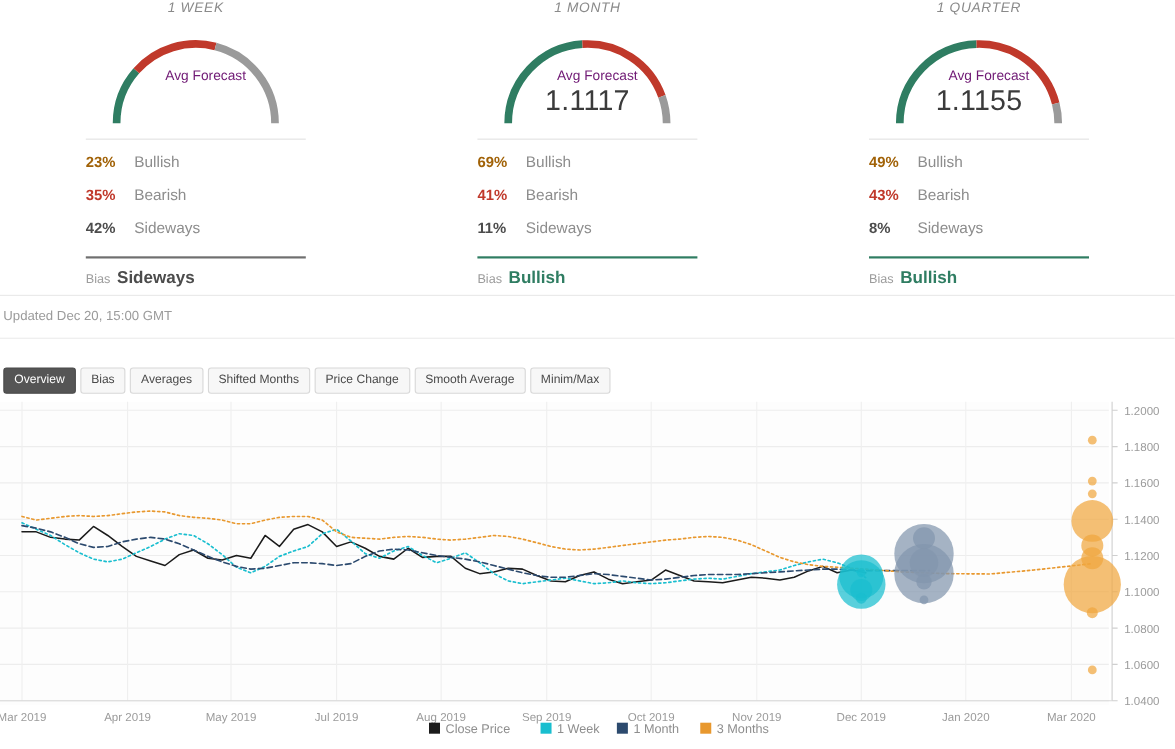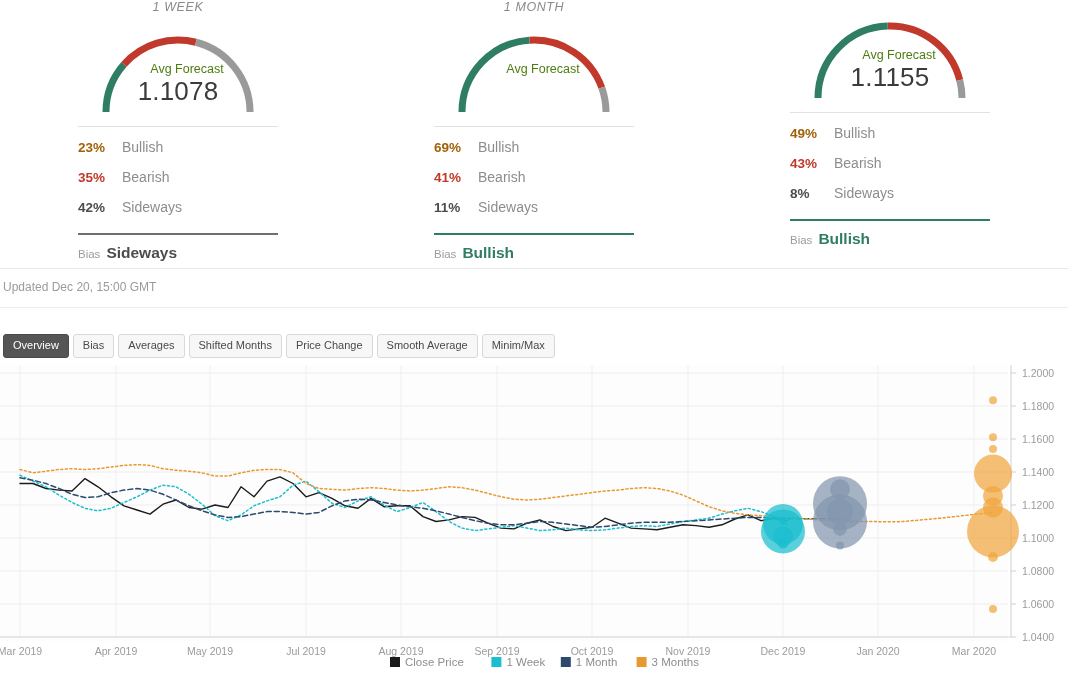--- a/index.html
+++ b/index.html
@@ -23,21 +23,21 @@
     color: #8a8a8a;
     padding-top: 0px;
     line-height: 14px;
     height: 14px;
   }
   .gauge-wrap { position: relative; height: 100px; margin-top: 2px; }
   .gauge-svg { display: block; margin: 0 auto; }
   .gauge-label {
     position: absolute; left: 0; right: 0; top: 46px;
     text-align: center;
-    font-size: 12.5px; color: #4d7c0f; padding-left: 18px;
+    font-size: 12.5px; color: #701a75; padding-left: 18px;
   }
   .gauge-value {
     position: absolute; left: 0; right: 0; top: 60px;
     text-align: center;
     font-size: 26px; color: #3b3b3b; letter-spacing: .2px;
   }
 
   .hr-top { height:1px; background:#e2e2e2; margin: 10px auto 0; width: 200px; }
   .panel:nth-child(2) .hr-top { width: 200px; }
 
@@ -104,21 +104,20 @@
       <div class="panel-title">1 WEEK</div>
       <div class="gauge-wrap">
         <svg class="gauge-svg" width="200" height="100" viewBox="0 0 200 100">
           <g id="g0arcs">
               <path d="M 28.00 96.00 A 72 72 0 0 1 45.99 48.39" fill="none" stroke="#2f7d62" stroke-width="7" stroke-linecap="butt"></path>
               <path d="M 45.99 48.39 A 72 72 0 0 1 117.91 26.26" fill="none" stroke="#c0392b" stroke-width="7" stroke-linecap="butt"></path>
               <path d="M 117.91 26.26 A 72 72 0 0 1 172.00 96.00" fill="none" stroke="#9a9a9a" stroke-width="7" stroke-linecap="butt"></path>
             </g>
         </svg>
         <div class="gauge-label">Avg Forecast</div>
-        <div class="gauge-value">1.1078</div>
       </div>
       <div class="hr-top"></div>
       <div class="stats">
         <div class="stat-row">
           <span class="stat-pct pct-bull">23%</span>
           <span class="stat-name">Bullish</span>
         </div>
         <div class="stat-row">
           <span class="stat-pct pct-bear">35%</span>
           <span class="stat-name">Bearish</span>
@@ -139,20 +138,21 @@
       <div class="panel-title">1 MONTH</div>
       <div class="gauge-wrap">
         <svg class="gauge-svg" width="200" height="100" viewBox="0 0 200 100">
           <g id="g1arcs">
               <path d="M 28.00 96.00 A 72 72 0 0 1 95.48 24.14" fill="none" stroke="#2f7d62" stroke-width="7" stroke-linecap="butt"></path>
               <path d="M 95.48 24.14 A 72 72 0 0 1 167.74 71.61" fill="none" stroke="#c0392b" stroke-width="7" stroke-linecap="butt"></path>
               <path d="M 167.74 71.61 A 72 72 0 0 1 172.00 96.00" fill="none" stroke="#9a9a9a" stroke-width="7" stroke-linecap="butt"></path>
             </g>
         </svg>
         <div class="gauge-label">Avg Forecast</div>
+        <div class="gauge-value">1.1117</div>
       </div>
       <div class="hr-top"></div>
       <div class="stats">
         <div class="stat-row">
           <span class="stat-pct pct-bull">69%</span>
           <span class="stat-name">Bullish</span>
         </div>
         <div class="stat-row">
           <span class="stat-pct pct-bear">41%</span>
           <span class="stat-name">Bearish</span>
@@ -163,20 +163,21 @@
         </div>
       </div>
       <div class="bias-rule" id="bias-rule-1" style="background: rgb(47, 125, 98);"></div>
       <div class="bias-row">
         <span class="bias-key">Bias</span>
         <span class="bias-val bias-bullish">Bullish</span>
       </div>
     </div>
 
     <div class="panel">
+      <div class="panel-title">1 QUARTER</div>
       <div class="gauge-wrap">
         <svg class="gauge-svg" width="200" height="100" viewBox="0 0 200 100">
           <g id="g2arcs">
               <path d="M 28.00 96.00 A 72 72 0 0 1 97.74 24.04" fill="none" stroke="#2f7d62" stroke-width="7" stroke-linecap="butt"></path>
               <path d="M 97.74 24.04 A 72 72 0 0 1 169.74 78.09" fill="none" stroke="#c0392b" stroke-width="7" stroke-linecap="butt"></path>
               <path d="M 169.74 78.09 A 72 72 0 0 1 172.00 96.00" fill="none" stroke="#9a9a9a" stroke-width="7" stroke-linecap="butt"></path>
             </g>
         </svg>
         <div class="gauge-label">Avg Forecast</div>
         <div class="gauge-value">1.1155</div>

